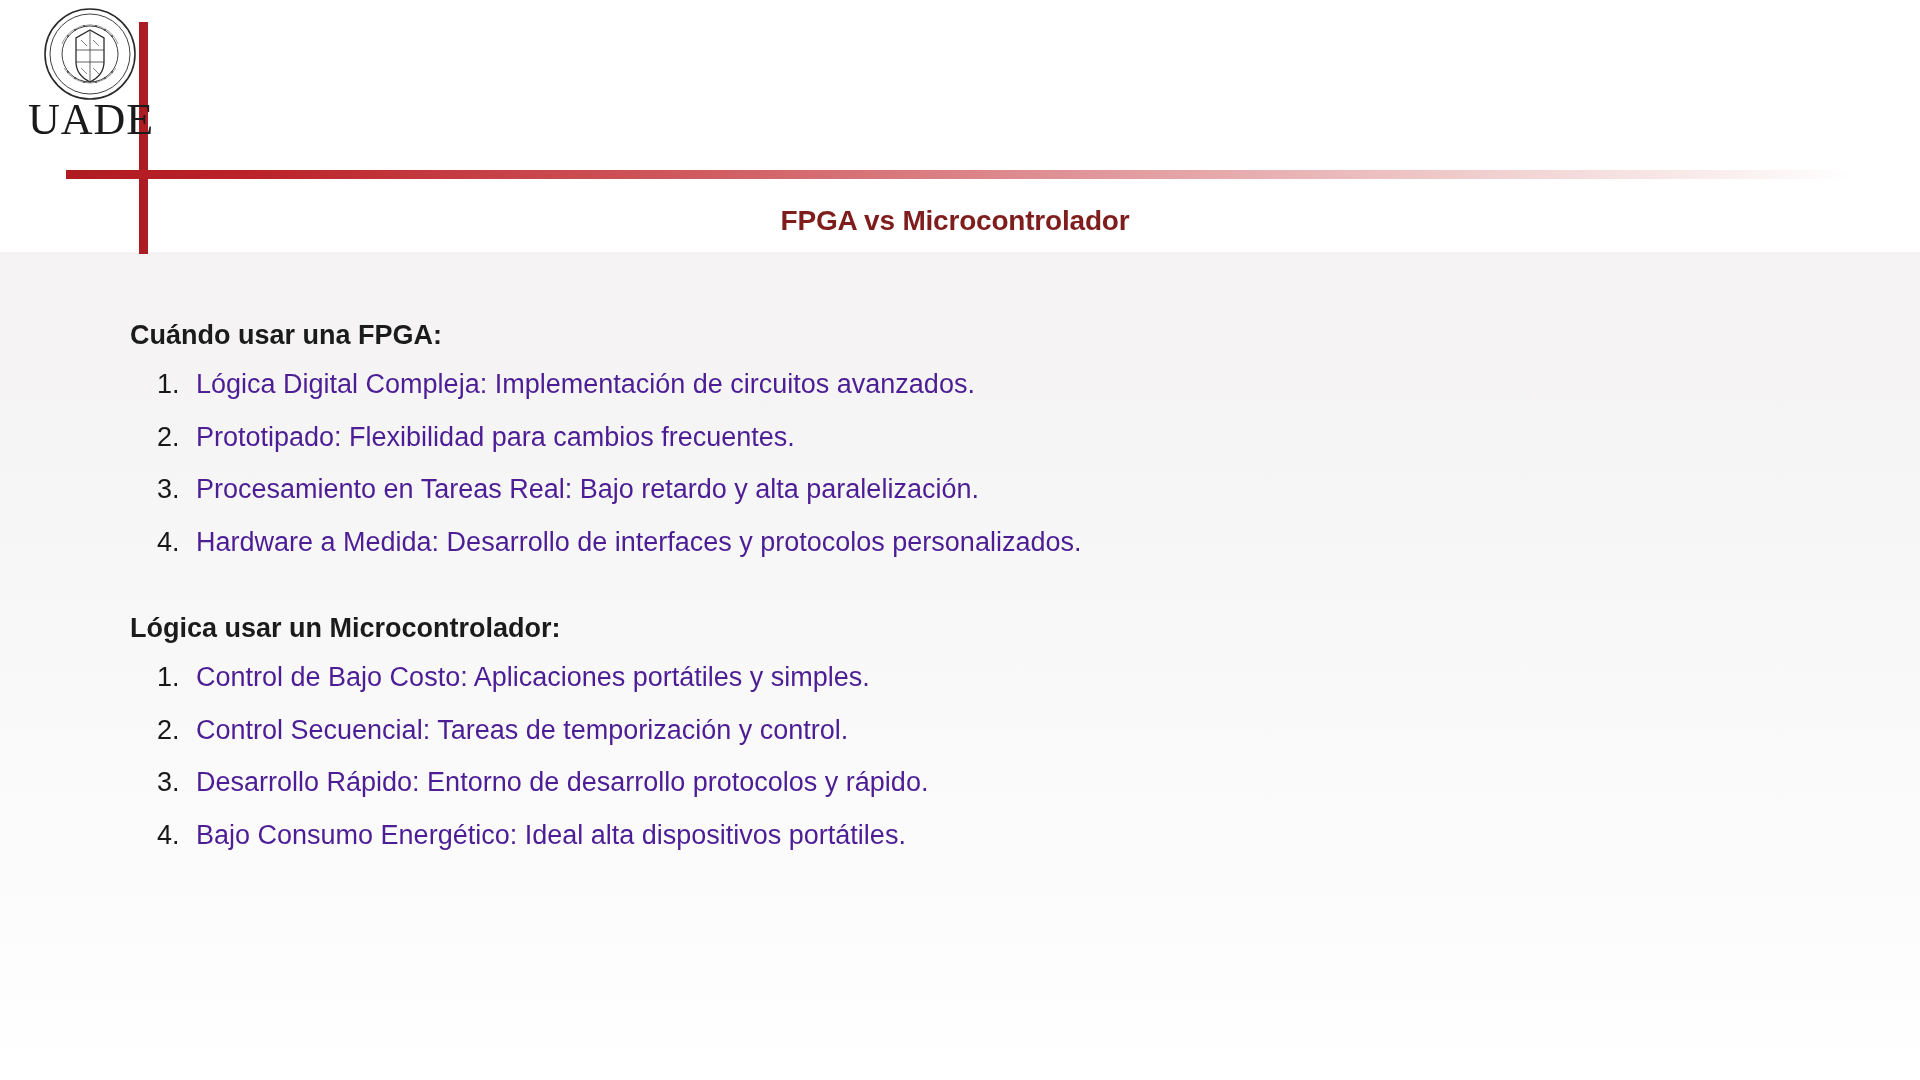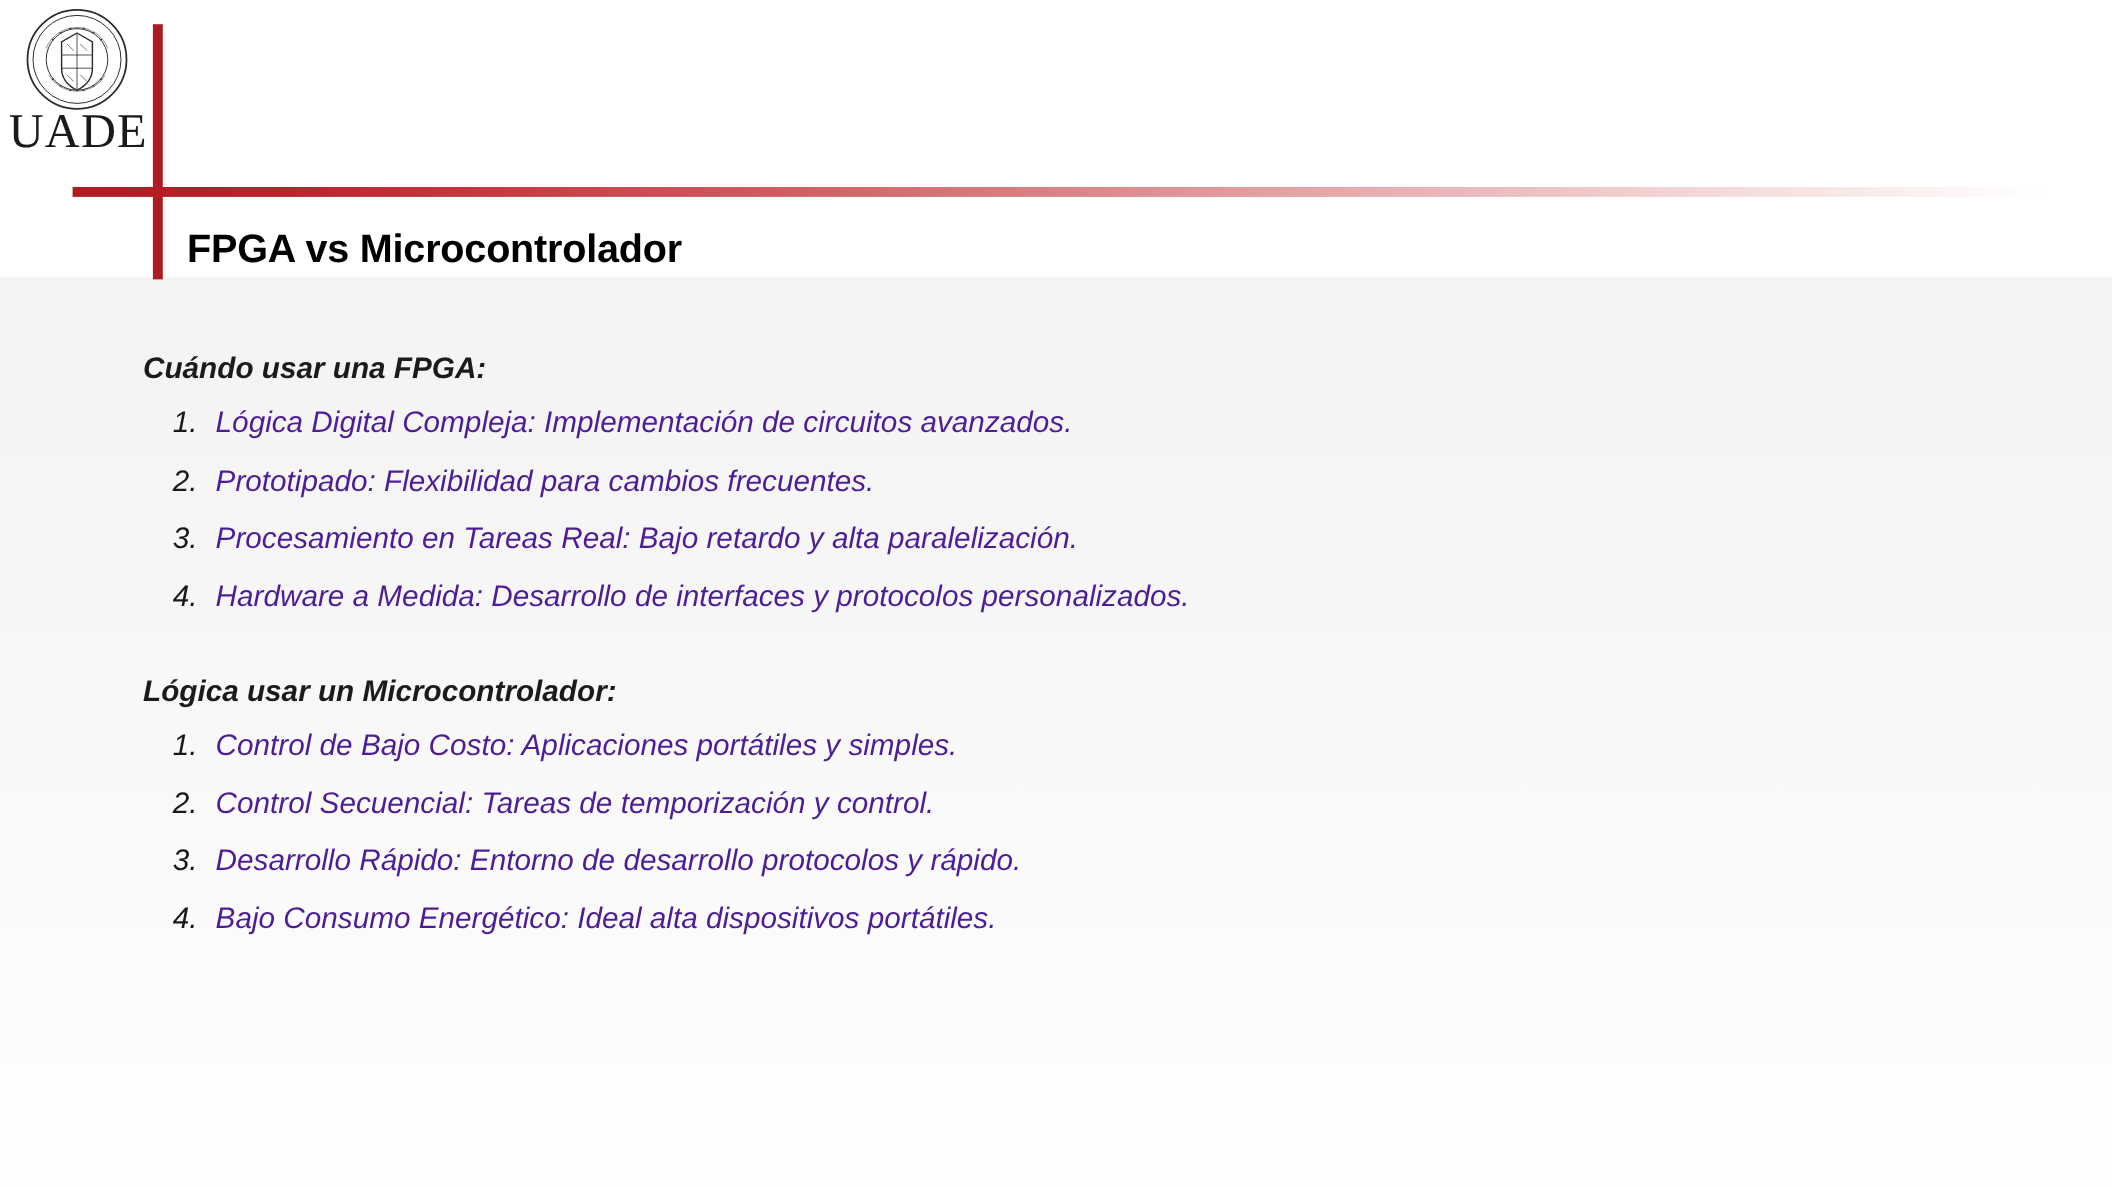--- a/index.html
+++ b/index.html
@@ -38,21 +38,21 @@
     top: 252px;
     width: 1920px;
     height: 828px;
     background: linear-gradient(180deg, #f4f2f2 0%, #f7f6f6 30%, #fbfafa 65%, #ffffff 100%);
     z-index: 1;
   }
 
   
   .logo-block {
     position: absolute;
-    left: 0;
+    left: 20px;
     top: 6px;
     width: 118px;
     height: 148px;
     z-index: 6;
   }
   .logo-seal {
     position: absolute;
     left: 22px;
     top: 0px;
     width: 96px;
@@ -89,40 +89,39 @@
     background: #ad1c23;
     z-index: 4;
   }
 
   
   .slide-title {
     position: absolute;
     left: 170px;
     top: 205px;
     width: 1570px;
-    text-align: left;
-    font-size: 36px;
+    text-align: center;
+    font-size: 28px;
     font-weight: 700;
-    color: #000000;
+    color: #7f1d1d;
     letter-spacing: -0.2px;
     z-index: 7;
   }
 
   
   .content {
     position: absolute;
     left: 130px;
     top: 318px;
     width: 1700px;
     z-index: 7;
   }
 
   .section {
     margin-bottom: 52px;
-    font-style: italic;
   }
   .section:last-child { margin-bottom: 0; }
 
   .section-heading {
     font-size: 27px;
     font-weight: 700;
     color: #1b1b1b;
     margin: 0 0 14px 0;
     line-height: 1.3;
   }

